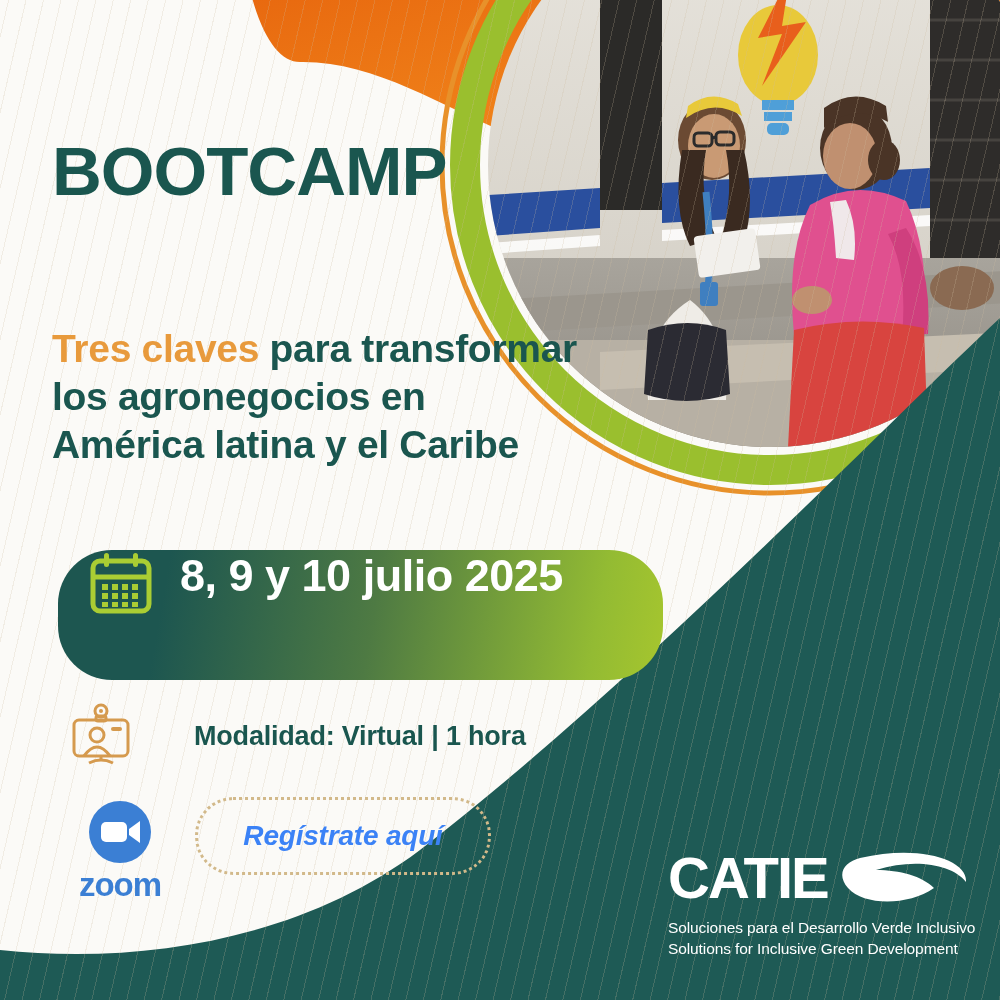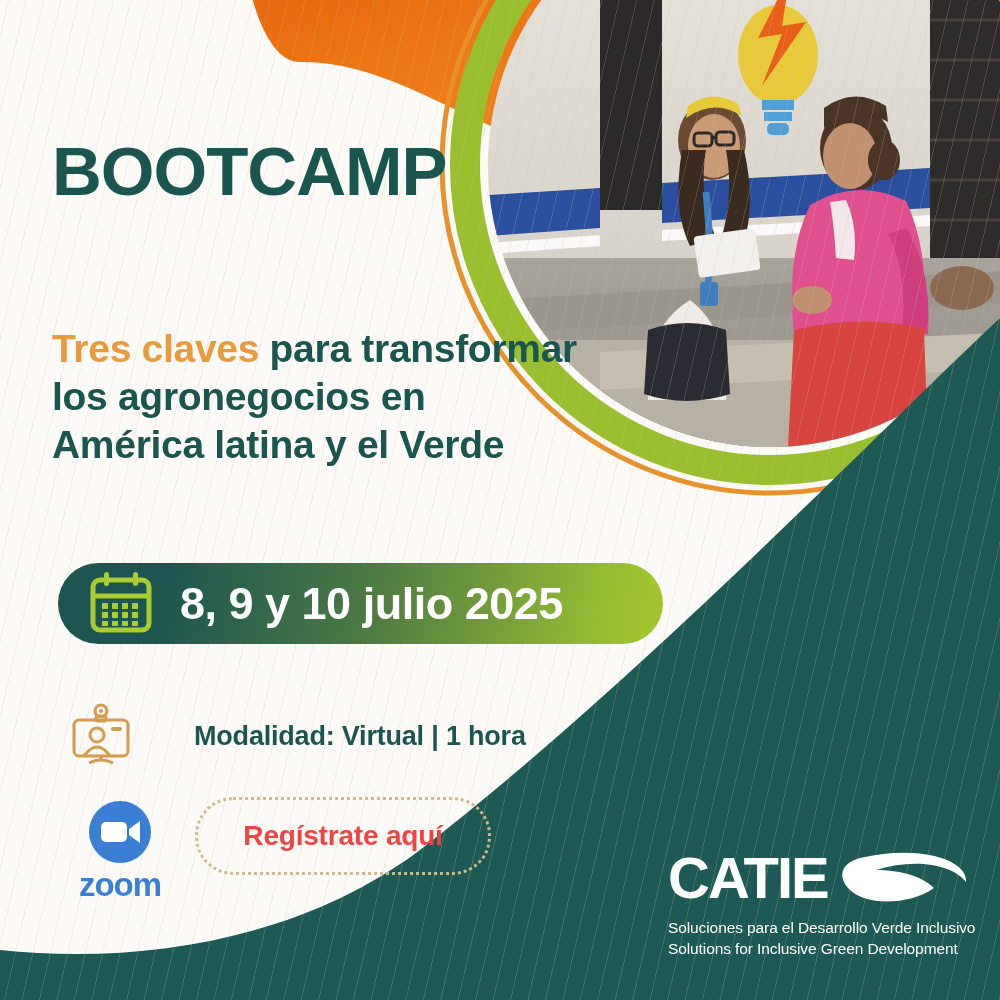--- a/index.html
+++ b/index.html
@@ -49,25 +49,25 @@
   .subtitle{
     position:absolute;left:52px;top:325px;
     font-size:39px;font-weight:bold;line-height:1.23;
     color:#1a564f;letter-spacing:-.3px;
   }
   .subtitle span{display:block;white-space:nowrap;}
   .subtitle .hl{color:#e89a3c;display:inline;text-align:center;}
 
   
   .date-pill{
-    position:absolute;left:58px;top:563px;
-    width:605px;height:81px;
+    position:absolute;left:58px;top:550px;
+    width:605px;height:130px;
     border-radius:54px;
     background:linear-gradient(100deg,#1d5650 0%,#1d5650 18%,#4e7a43 52%,#93bb33 88%,#a6c62e 100%);
-    display:flex;align-items:center;
+    display:flex;align-items:flex-start;
   }
   .cal-icon{margin-left:30px;flex:0 0 auto;}
   .date-text{
     margin-left:26px;
     font-size:45px;font-weight:bold;color:#ffffff;
     letter-spacing:-.5px;
   }
 
   
   .modality{
@@ -93,22 +93,23 @@
   
   .cta{
     position:absolute;left:195px;top:797px;
     width:290px;height:72px;
     border:3px dotted #d2b98a;
     border-radius:38px;
     display:flex;align-items:center;justify-content:center;
     background:transparent;
   }
   .cta-label{
-    font-size:28px;font-weight:bold;color:#ef4444;
+    font-size:28px;font-weight:bold;color:#3b82f6;
     letter-spacing:-.2px;
+    font-style:italic;
   }
 
   
   .catie{
     position:absolute;left:668px;top:848px;
     width:300px;
   }
   .catie-tag{
     margin-top:4px;
     color:#ffffff;font-size:15.5px;line-height:1.33;
@@ -225,21 +226,21 @@
 
   <div class="texture"></div>
 
   <div class="headline">
     <span class="l1">BOOTCAMP</span>
   </div>
 
   <div class="subtitle">
     <span><em class="hl" style="font-style:normal">Tres claves</em><em style="font-style:normal"> para transformar</em></span>
     <span>los agronegocios en</span>
-    <span>América latina y el Verde</span>
+    <span>América latina y el Caribe</span>
   </div>
 
   <div class="date-pill">
     <span class="cal-icon">
       <svg width="66" height="66" viewBox="0 0 66 66" xmlns="http://www.w3.org/2000/svg">
         <rect x="5" y="11" width="56" height="50" rx="7" fill="none" stroke="#aacd33" stroke-width="5"></rect>
         <line x1="5" y1="27" x2="61" y2="27" stroke="#aacd33" stroke-width="5"></line>
         <rect x="16" y="3" width="5" height="14" rx="2.5" fill="#aacd33"></rect>
         <rect x="45" y="3" width="5" height="14" rx="2.5" fill="#aacd33"></rect>
         <g fill="#aacd33">

